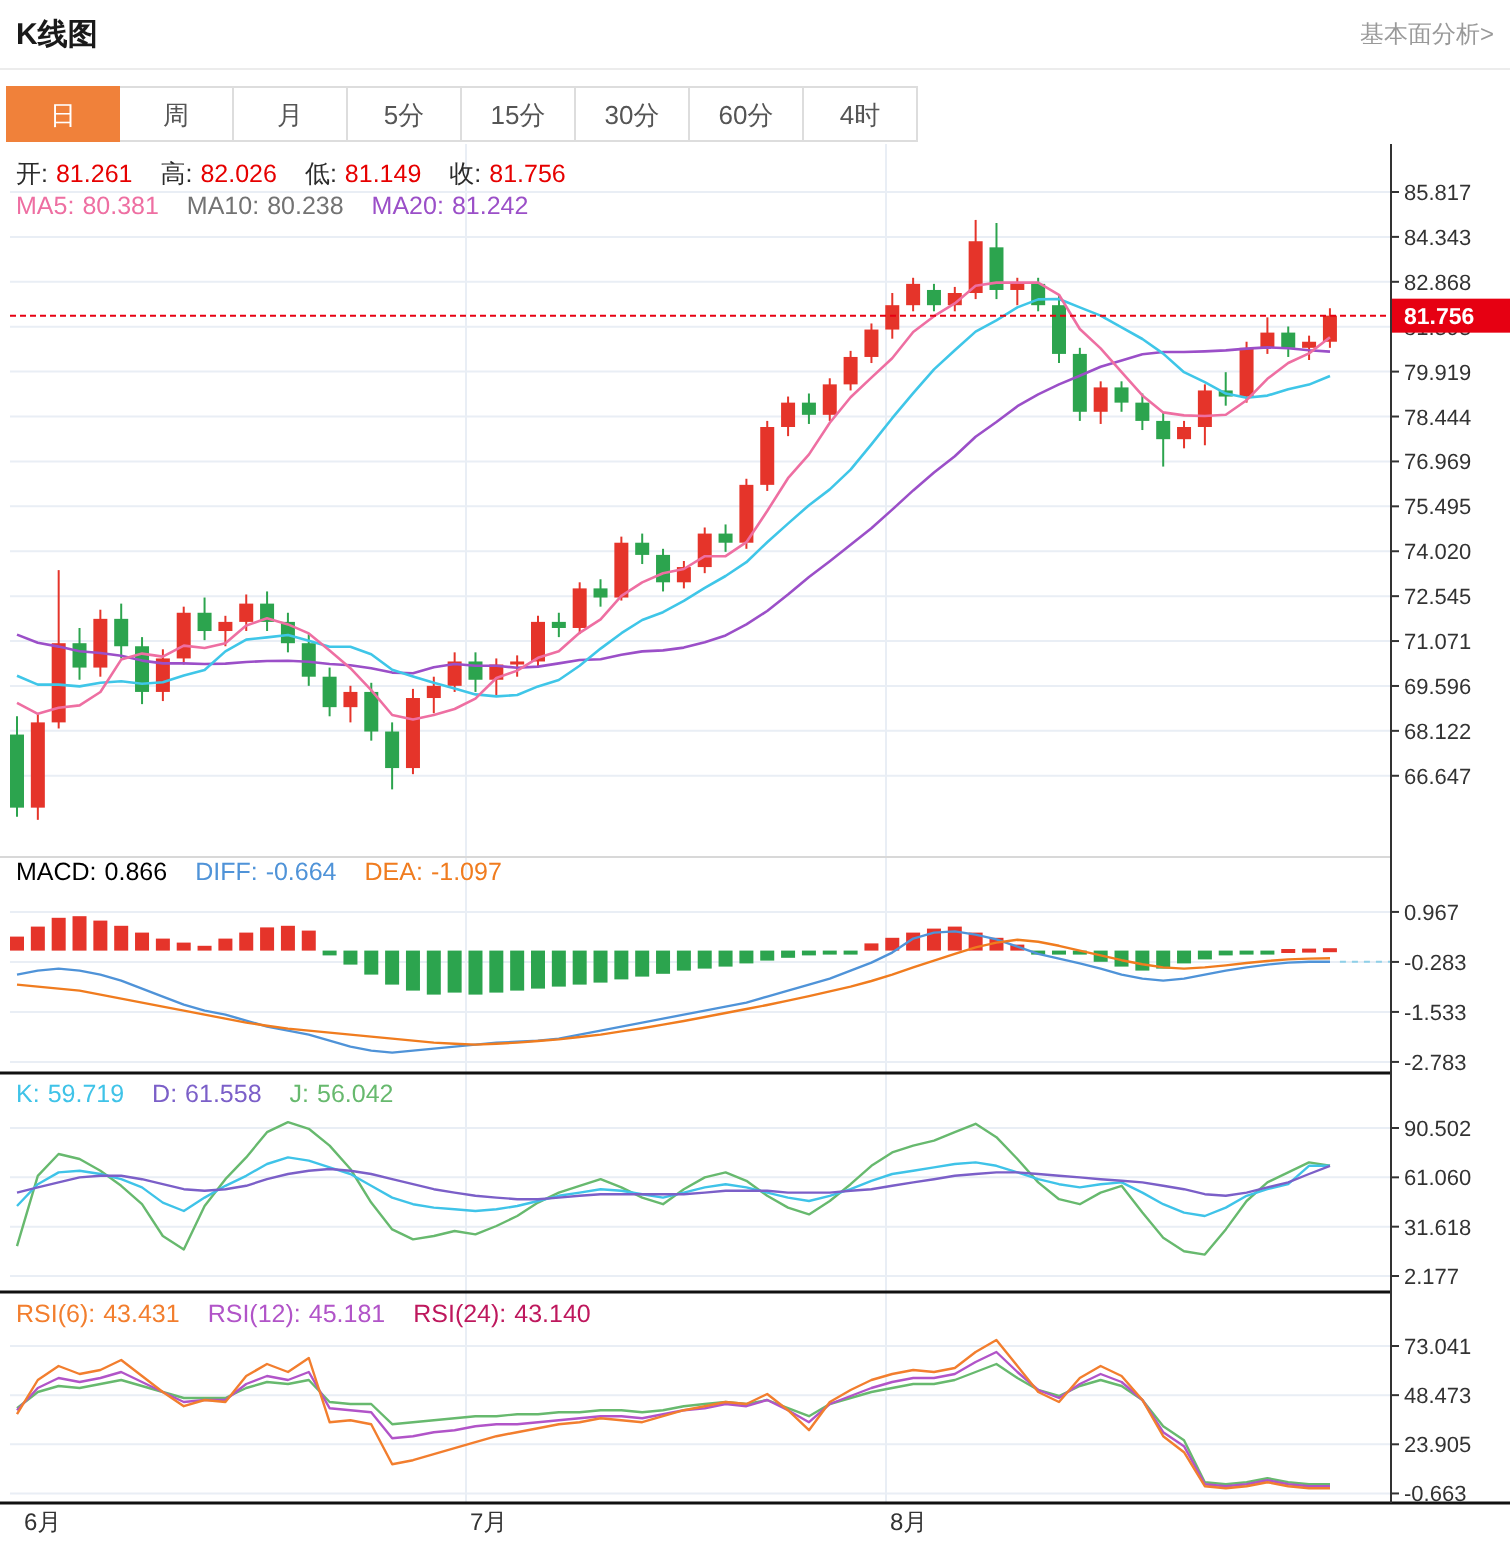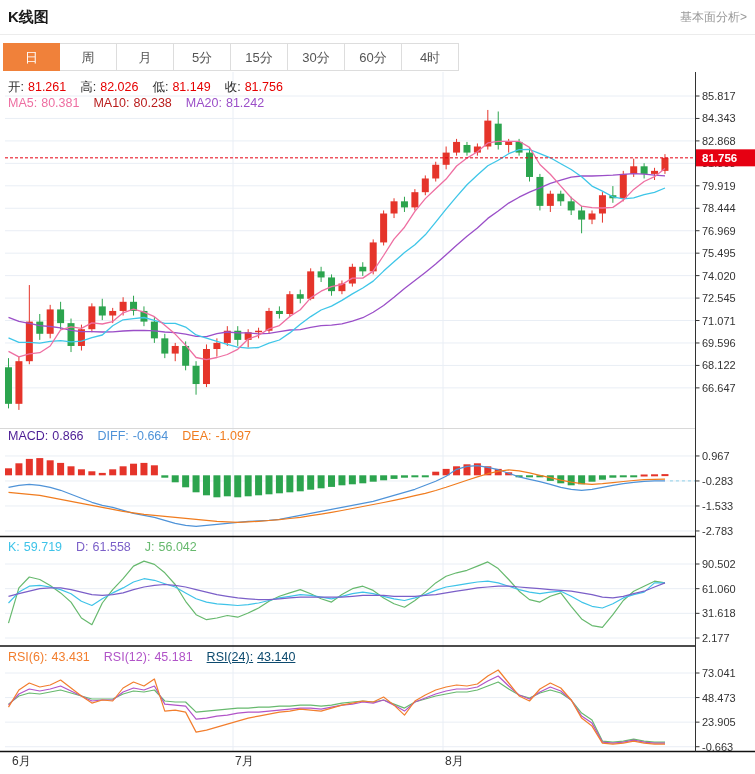--- a/index.html
+++ b/index.html
@@ -13,24 +13,24 @@
   .tab{width:57px;height:28px;line-height:28px;text-align:center;font-size:13px;color:#555;
        border:1px solid #ddd;border-left:none;background:#fff;cursor:pointer;box-sizing:border-box;}
   .tab:first-child{border-left:1px solid #ddd;}
   .tab.active{color:#fff;border-color:transparent;}
   #chart-svg{position:absolute;left:0;top:72px;}
   .legend{position:absolute;left:8px;font-size:12.5px;white-space:nowrap;z-index:3;}
   .legend span{margin-right:4px;}
   .legend .gap{margin-right:14px;}
   .lab{color:#2b2b2b;}
   .val{color:#e60000;margin-top:28px;}
-  .ma5{color:#ee6fa2;} .ma10{color:#b91c1c;} .ma20{color:#9b4fc8;}
-  .mc{color:#4c1d95;margin-top:12px;} .df{color:#4f93d8;} .de{color:#f07c1f;text-align:right;}
+  .ma5{color:#ee6fa2;} .ma10{color:#737373;} .ma20{color:#9b4fc8;}
+  .mc{color:#000000;margin-top:12px;} .df{color:#4f93d8;} .de{color:#f07c1f;text-align:right;}
   .kk{color:#3fc3e8;} .dd{color:#7b5fc8;} .jj{color:#67b96e;}
-  .r6{color:#f27e2e;} .r12{color:#b154c8;} .r24{color:#0c4a6e;text-decoration:underline;}
+  .r6{color:#f27e2e;} .r12{color:#b154c8;} .r24{color:#be185d;}
 </style>
 </head>
 <body>
 
 <div class="app">
   <div class="header">
     <div class="title">K线图</div>
     <div class="flink">基本面分析&gt;</div>
   </div>
 

